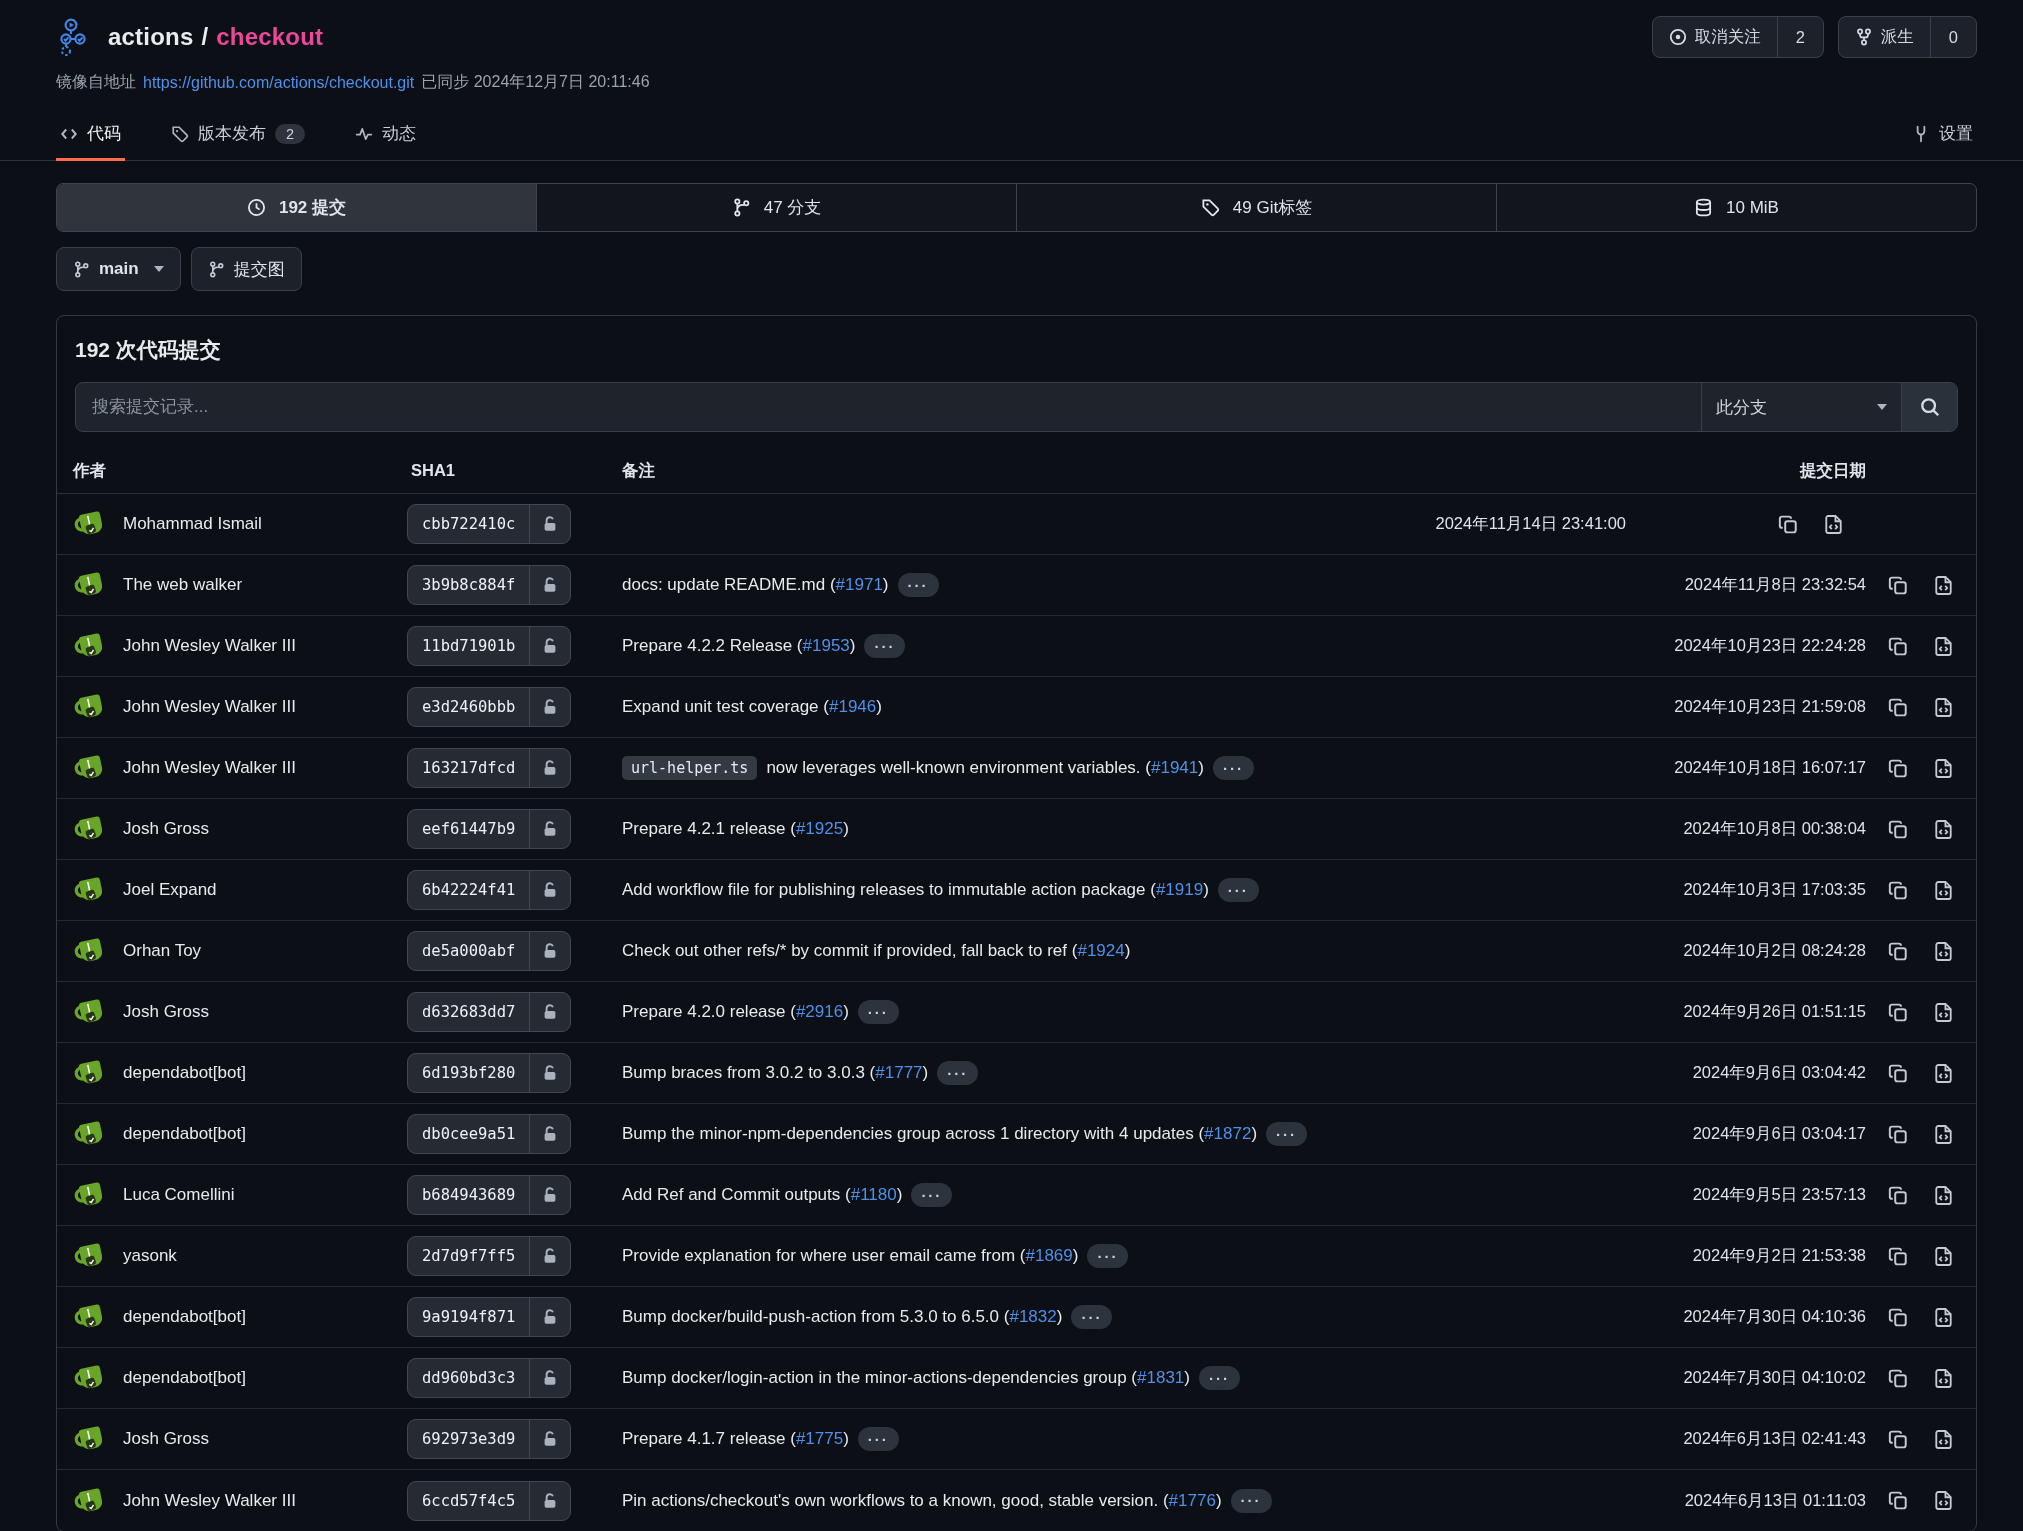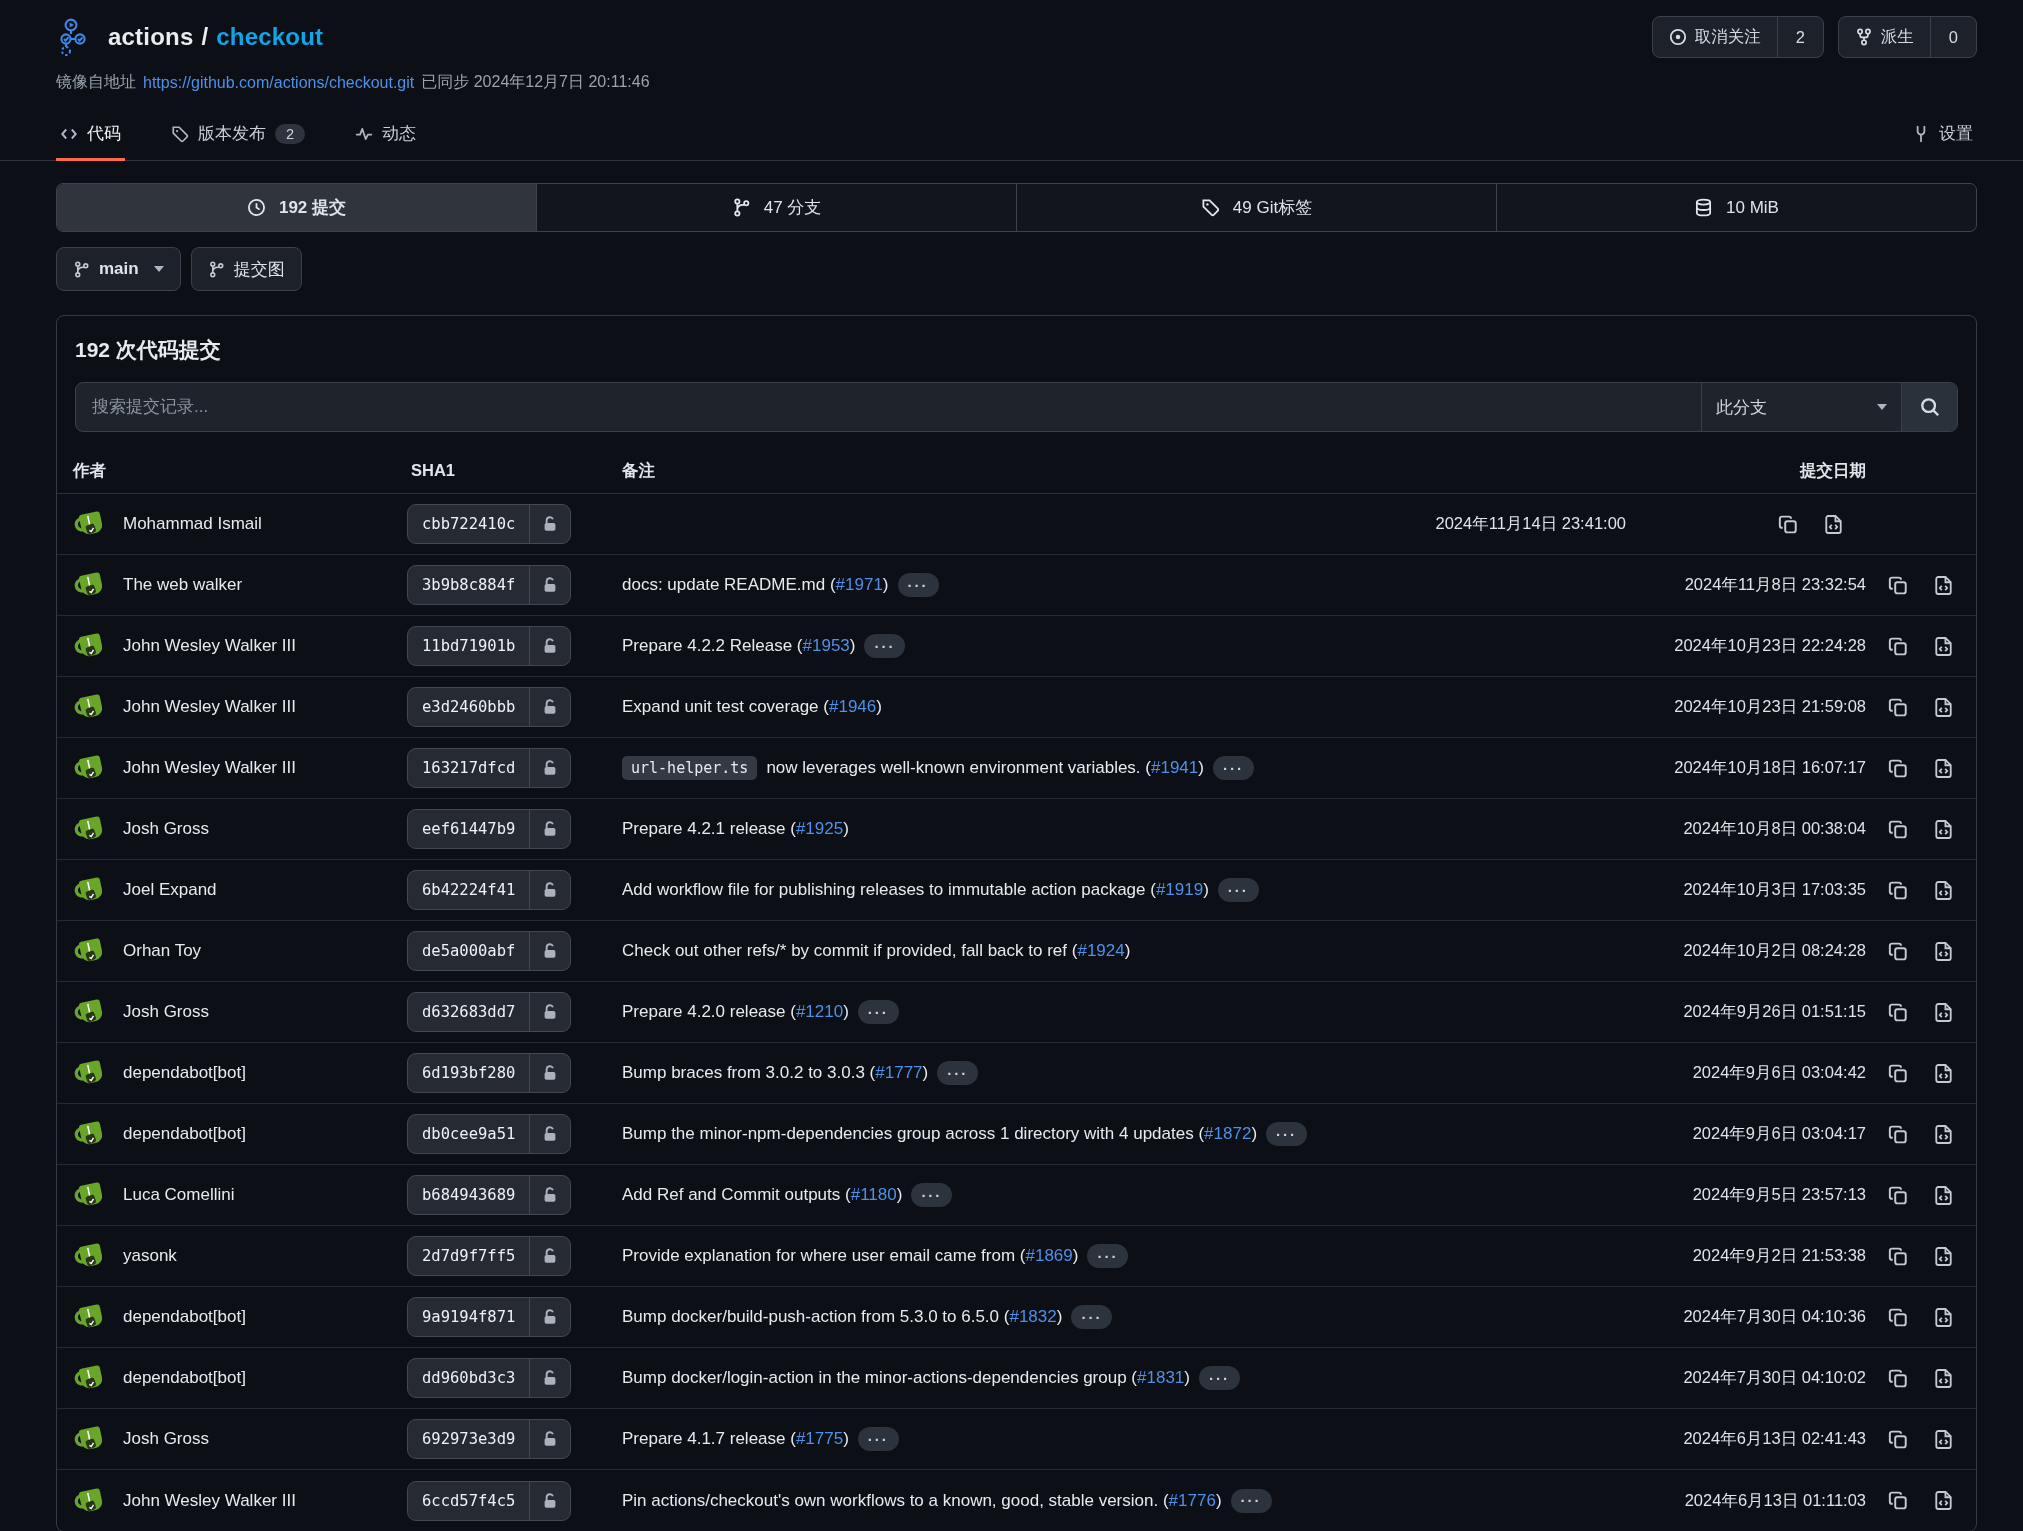--- a/index.html
+++ b/index.html
@@ -120,21 +120,21 @@
       <path d="M13.6 5.6 L18 8 L13.6 10.4 Z" fill="#4187e6" stroke="none"></path>
       <path d="M15 13.4 V17"></path>
       <circle cx="10" cy="22" r="4.6"></circle>
       <path d="M8 22 l1.5 1.6 3 -3.2"></path>
       <path d="M14.6 22 H19.4"></path>
       <circle cx="24" cy="22" r="4.6"></circle>
       <path d="M22 22 l1.5 1.6 3 -3.2"></path>
       <path d="M10 26.6 V30"></path>
       <circle cx="10" cy="34" r="4" stroke-dasharray="2.4 2.2"></circle>
     </svg>
-    <div class="repo-title"><a style="color:#e9edf2">actions</a><span class="slash">/</span><a style="color:#0ea5e9">checkout</a></div>
+    <div class="repo-title"><a style="color:#e9edf2">actions</a><span class="slash">/</span><a style="color:#ec4899">checkout</a></div>
     <div class="head-spacer"></div>
 
     <div class="split-btn">
       <div class="btn-main">
         <svg class="icon-16" viewBox="0 0 16 16" fill="none" stroke="currentColor" stroke-width="1.6">
           <circle cx="8" cy="8" r="6.4"></circle>
             <circle cx="8" cy="8" r="2" fill="currentColor" stroke="none"></circle>
         </svg>
         <span>取消关注</span>
       </div>
@@ -635,21 +635,21 @@
         <span class="sha-lock">
           <svg viewBox="0 0 16 16">
             <path d="M5 7.2 V4.8 a2.9 2.9 0 0 1 5.6 -1" fill="none" stroke="currentColor" stroke-width="1.7"></path>
             <rect x="3.2" y="7" width="9.6" height="7" rx="1.6" fill="currentColor"></rect>
           </svg>
         </span>
       </span>
     </div>
     <div class="cell-msg">
 
-      <span class="msg-text"><span class="m-body">Prepare 4.2.0 release</span> <span class="m-paren">(</span><a href="#" class="issue">#1210</a><span class="m-paren">)</span></span>
+      <span class="msg-text"><span class="m-body">Prepare 4.2.0 release</span> <span class="m-paren">(</span><a href="#" class="issue">#2916</a><span class="m-paren">)</span></span>
       <button class="more-btn">···</button>
     </div>
     <div class="cell-date">2024年9月26日 01:51:15</div>
     <div class="cell-actions">
       <svg viewBox="0 0 16 16" fill="none" stroke="currentColor" stroke-width="1.5">
         <rect x="5.5" y="5.5" width="8" height="8.5" rx="1.6"></rect>
         <path d="M3.6 10.5 H3 a1.6 1.6 0 0 1 -1.6 -1.6 V3.6 A1.6 1.6 0 0 1 3 2 h5.3 a1.6 1.6 0 0 1 1.6 1.6"></path>
       </svg>
       <svg viewBox="0 0 16 16" fill="none" stroke="currentColor" stroke-width="1.4">
         <path d="M9.5 1.5 H4 a1.5 1.5 0 0 0 -1.5 1.5 v10 A1.5 1.5 0 0 0 4 14.5 h8 a1.5 1.5 0 0 0 1.5 -1.5 V5.5 Z"></path>

